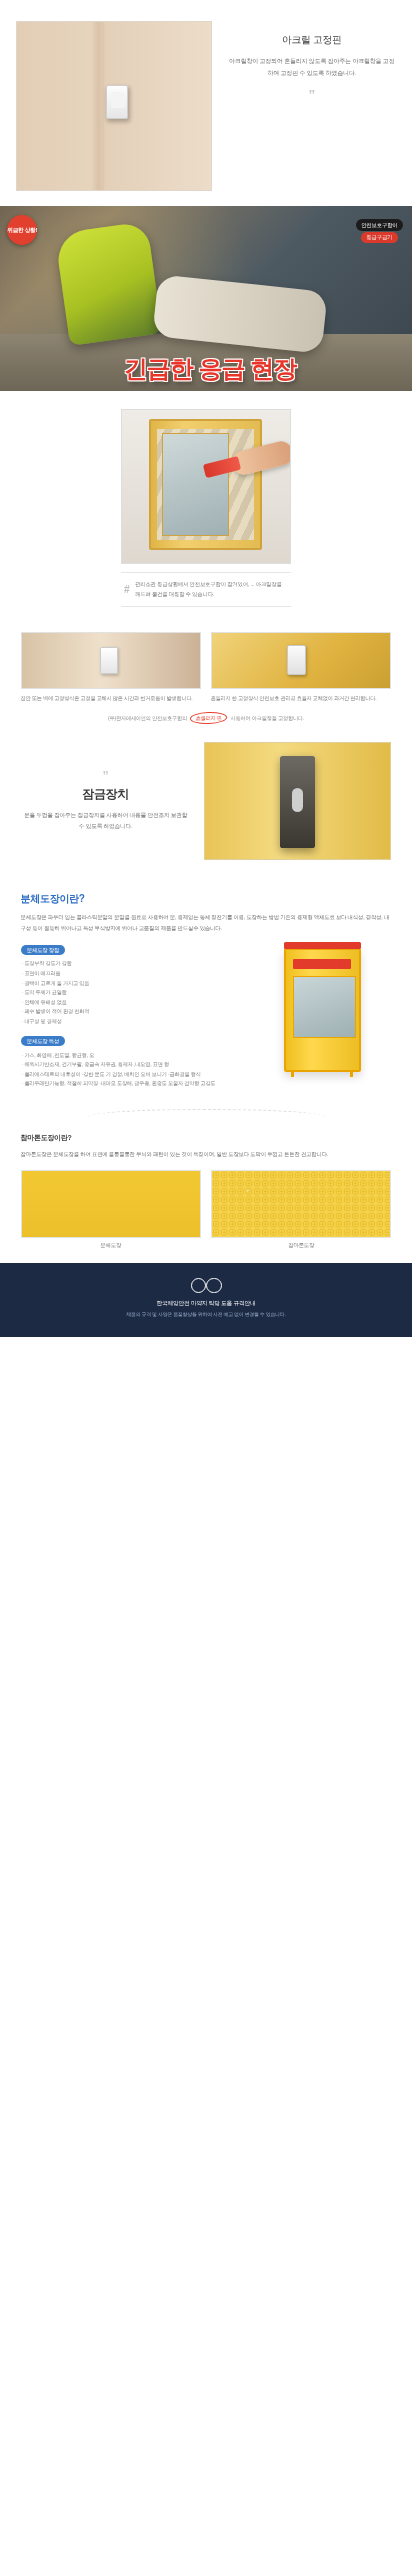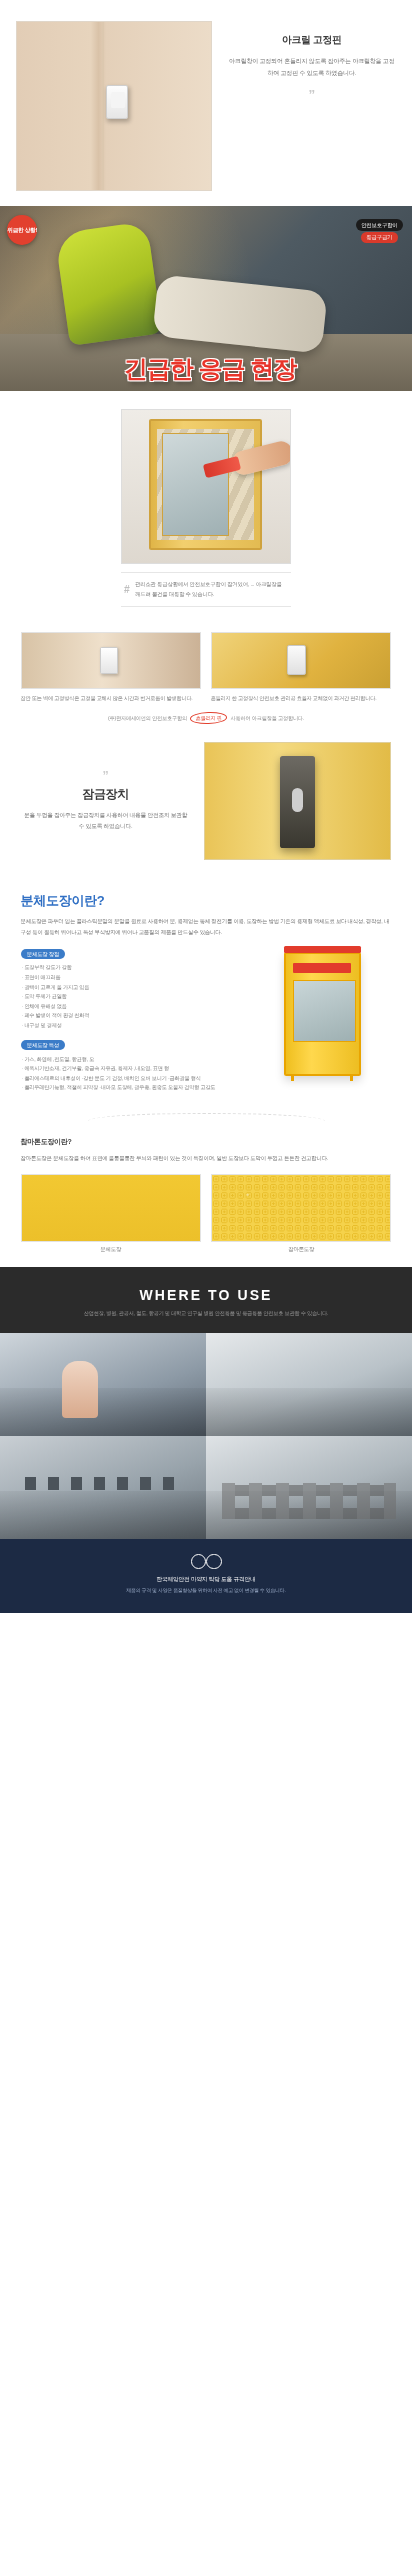--- a/index.html
+++ b/index.html
@@ -39,21 +39,21 @@
     box-shadow: 1.5px 2.1px 4.1px rgba(0,0,0,.25);
   }
   .door-pin:after{
     content:""; position:absolute; left:4.1px; top:6.2px; width:13.4px;height:15.5px;
     background:#f4f4f4; border-radius:1.5px;
   }
   .sec-top .txt-right {
     flex:1; padding: 13.4px 17.5px 0 17.5px; text-align:center;
   }
   .sec-top .txt-right h3 {
-    font-size: 9.8px; color:#3a3a3a; font-weight:bold; letter-spacing:-0.3px;
+    font-size: 9.8px; color:#3a3a3a; font-weight:normal; letter-spacing:-0.3px;
     margin-bottom: 9.3px;
   }
   .sec-top .txt-right p {
     font-size: 6px; line-height: 1.95; color:#6e6e6e; letter-spacing:-0.2px;
   }
   .quote-mark { font-size: 13.4px; color:#c9c9c9; margin-top:7.2px; font-weight:bold;}
 
   
   .sec-emergency {
     position: relative;
@@ -220,21 +220,21 @@
     position:absolute;left:10.3px;top:15.5px;width:15.5px;height:7.2px;background:#f3c9a4;border-radius:0 0 7.2px 7.2px;
   }
   .sec-coating-head h2{
     display:inline-block; background:#2f6fc4; color:#fff; font-size:8.2px; font-weight:bold;
     padding:4.1px 12.4px; border-radius:9.3px; letter-spacing:-0.3px;
   }
   .sec-coating-head .sub{ margin-top:5.2px; font-size:5.4px; color:#8b94a0; letter-spacing:-0.2px;}
 
   
   .sec-powder{ padding: 14.4px 20.6px 5.2px; background:#fff;}
-  .sec-powder h4{ font-size:13px; color:#2f6fc4; font-weight:bold; margin-bottom:6.2px; letter-spacing:-0.3px;}
+  .sec-powder h4{ font-size:10px; color:#2f6fc4; font-weight:bold; margin-bottom:6.2px; letter-spacing:-0.3px;}
   .sec-powder .body{ font-size:5.4px; line-height:2.0; color:#6f6f6f; letter-spacing:-0.2px; margin-bottom:11.3px;}
   .powder-cols{ display:flex; gap:10.3px; }
   .powder-left{ width: 222px; }
   .blk{ margin-bottom:9.3px; }
   .blk .tag{
     display:inline-block; background:#3b7cc8; color:#fff; font-size:5.4px;
     padding:1.5px 6.2px; border-radius:5.2px; margin-bottom:4.1px; letter-spacing:-0.2px;
   }
   .blk ul{ list-style:none; padding-left:1px; }
   .blk li{ font-size:5.2px; color:#7a7a7a; line-height:1.85; letter-spacing:-0.2px; }
@@ -455,31 +455,20 @@
         <div class="chip"></div>
         <div class="nm">분체도장</div>
       </div>
       <div class="swatch b">
         <div class="chip"></div>
         <div class="nm">참마톤도장</div>
       </div>
     </div>
   </section>
 
-  <section class="sec-where">
-    <h2>WHERE TO USE</h2>
-    <div class="wsub">산업현장, 병원, 관공서, 철도, 항공기 및 대학교 연구실 병원
-안전용품 및 응급용품 안전보호 보관함 수 있습니다.</div>
-    <div class="where-grid">
-      <div class="wcell w1"></div>
-      <div class="wcell w2"></div>
-      <div class="wcell w3"></div>
-      <div class="wcell w4"></div>
-    </div>
-  </section>
 
   <footer class="footer">
     <div class="logo"></div>
     <div class="f1">한국체앙안전 마약지 탁당 도움 규격안내</div>
     <div class="f2">제품의 규격 및 사양은 품질향상을 위하여 사전 예고 없이 변경될 수 있습니다.</div>
   </footer>
 
 </div>
 
 

